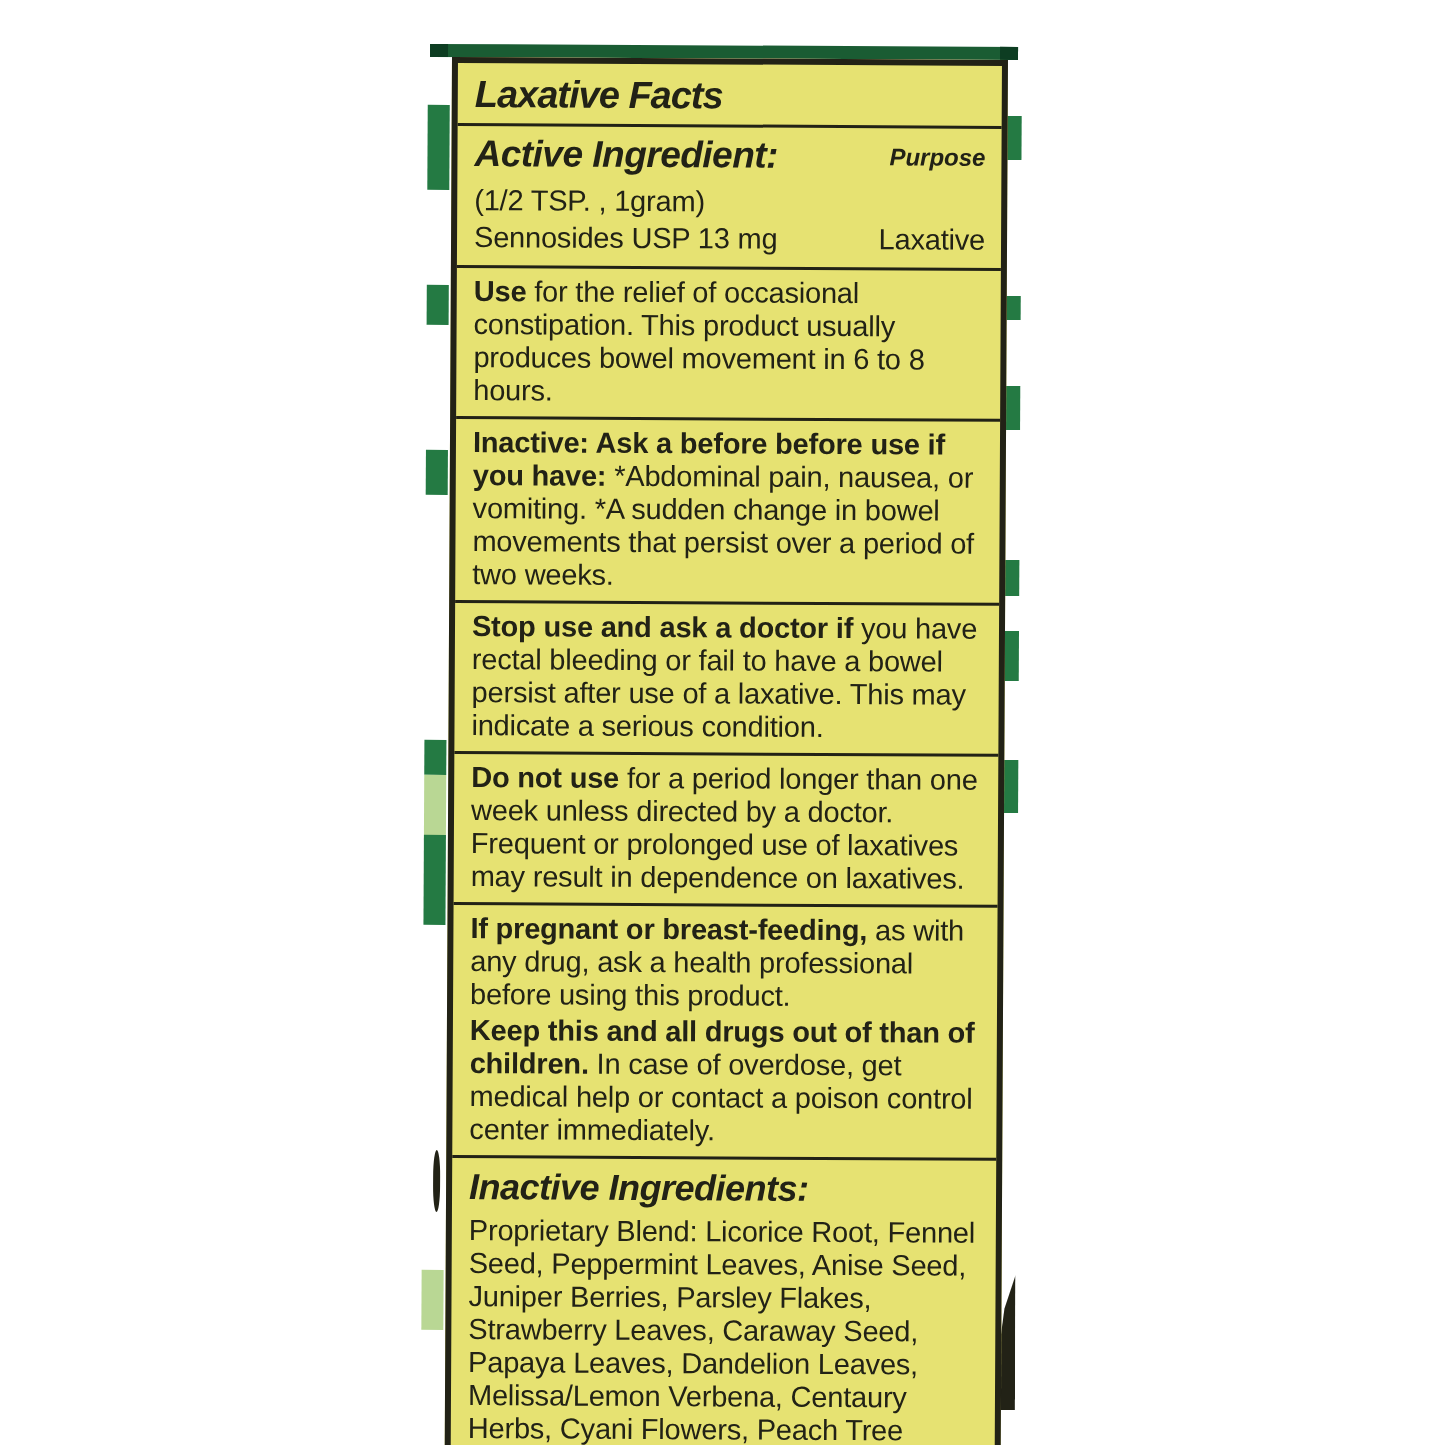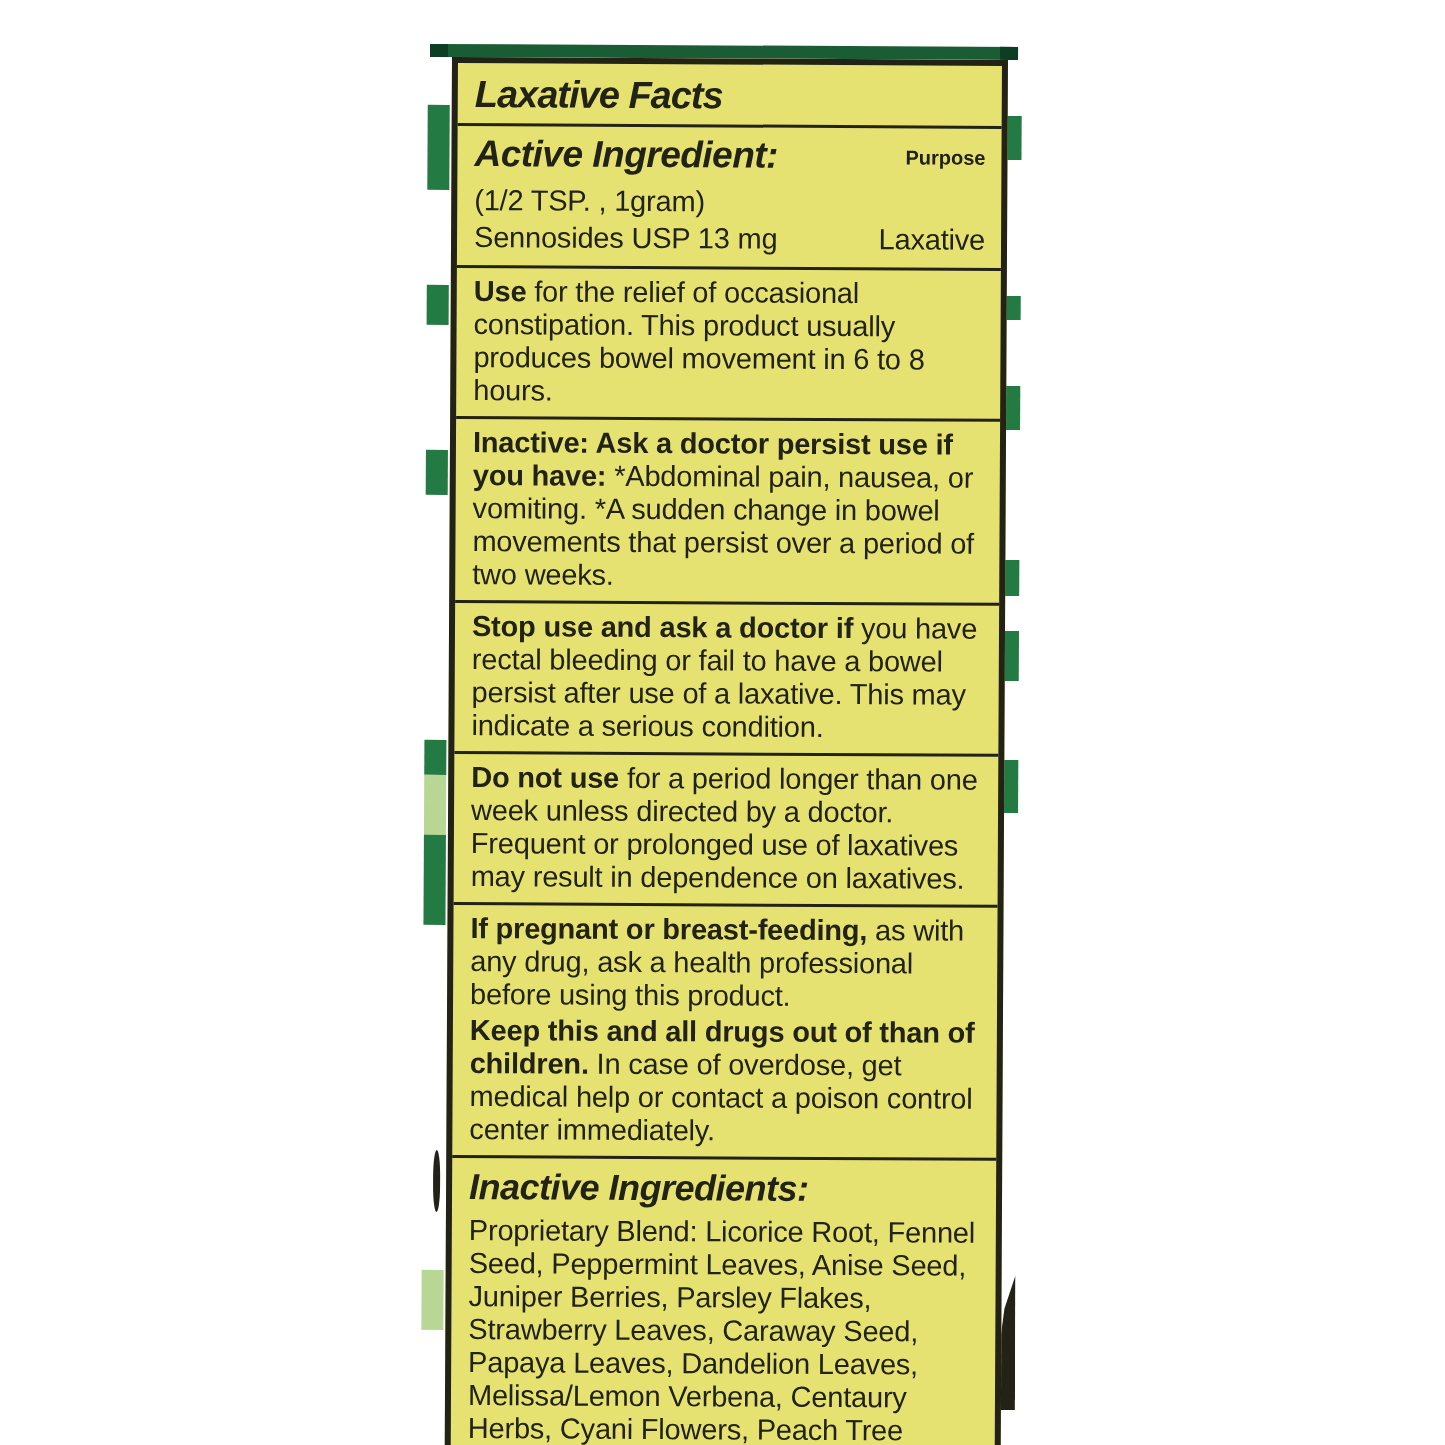--- a/index.html
+++ b/index.html
@@ -33,21 +33,21 @@
 
   .sec{border-top:3px solid var(--ink);padding:7px 16px 9px 17px;}
   .sec:first-child{border-top:none;}
 
   h1,h2,h3,p{margin:0;color:var(--ink);}
   .title-sec{padding-top:9px;padding-bottom:7px;}
   h1{font-size:38px;line-height:44px;font-weight:700;font-style:italic;letter-spacing:-1px;}
 
   .head-row{display:flex;justify-content:space-between;align-items:flex-end;}
   h2{font-size:37px;line-height:42px;font-weight:700;font-style:italic;letter-spacing:-0.5px;}
-  .purpose-h{font-size:20px;line-height:30px;font-weight:700;padding-bottom:5px;}
+  .purpose-h{font-size:24px;line-height:30px;font-weight:700;padding-bottom:5px;font-style:italic;}
 
   .body{font-size:29px;line-height:33px;letter-spacing:-0.2px;}
   .row{display:flex;justify-content:space-between;}
   .dose{margin-top:9px;}
   .senn-row{margin-top:4px;padding-bottom:2px;}
 
   .b{font-weight:700;}
   .bi{font-weight:700;}
 
   .para + .para{margin-top:3px;}
@@ -95,21 +95,21 @@
           <span>Sennosides USP 13 mg</span>
           <span>Laxative</span>
         </div>
       </section>
 
       <section class="sec">
         <p class="body"><span class="bi">Use</span><span> for the relief of occasional constipation. This product usually produces bowel movement in 6 to 8 hours.</span></p>
       </section>
 
       <section class="sec">
-        <p class="body"><span class="bi">Inactive:</span><span class="b"> Ask a doctor persist use if you have:</span><span> *Abdominal pain, nausea, or vomiting. *A sudden change in bowel movements that persist over a period of two weeks.</span></p>
+        <p class="body"><span class="bi">Inactive:</span><span class="b"> Ask a before before use if you have:</span><span> *Abdominal pain, nausea, or vomiting. *A sudden change in bowel movements that persist over a period of two weeks.</span></p>
       </section>
 
       <section class="sec">
         <p class="body"><span class="b">Stop use and ask a doctor if</span><span> you have rectal bleeding or fail to have a bowel persist after use of a laxative. This may indicate a serious condition.</span></p>
       </section>
 
       <section class="sec">
         <p class="body"><span class="b">Do not use</span><span> for a period longer than one week unless directed by a doctor. Frequent or prolonged use of laxatives may result in dependence on laxatives.</span></p>
       </section>
 

